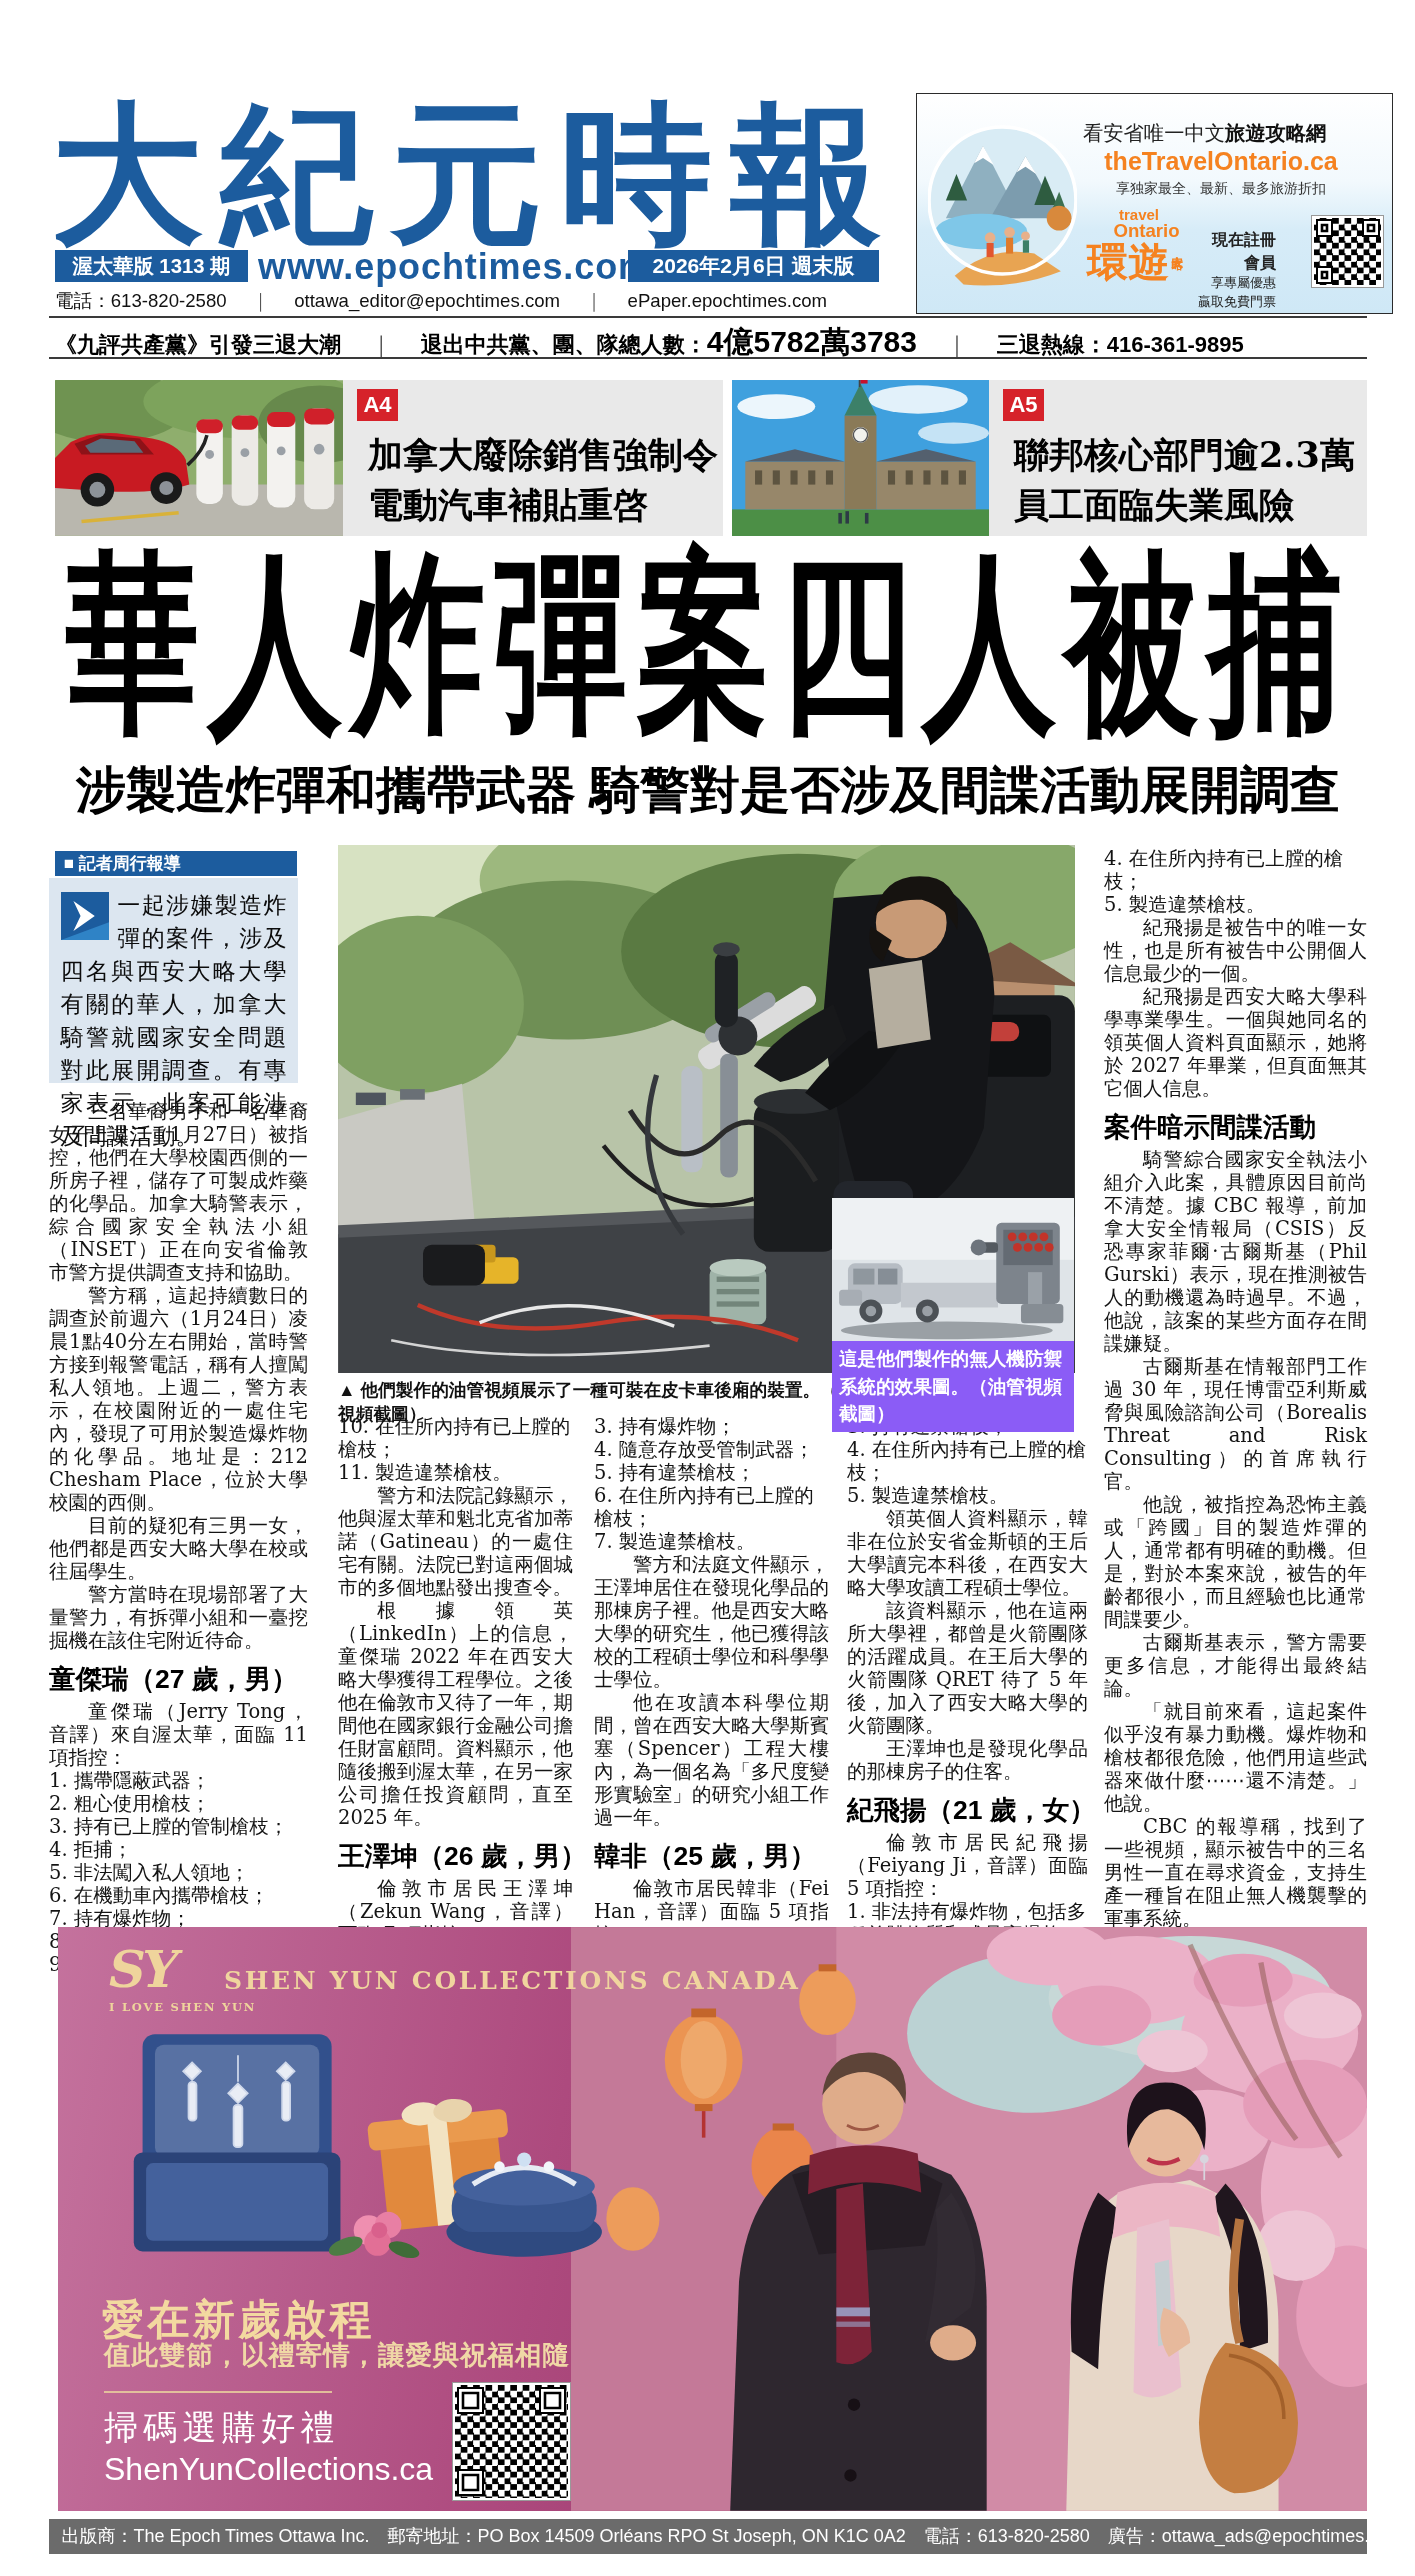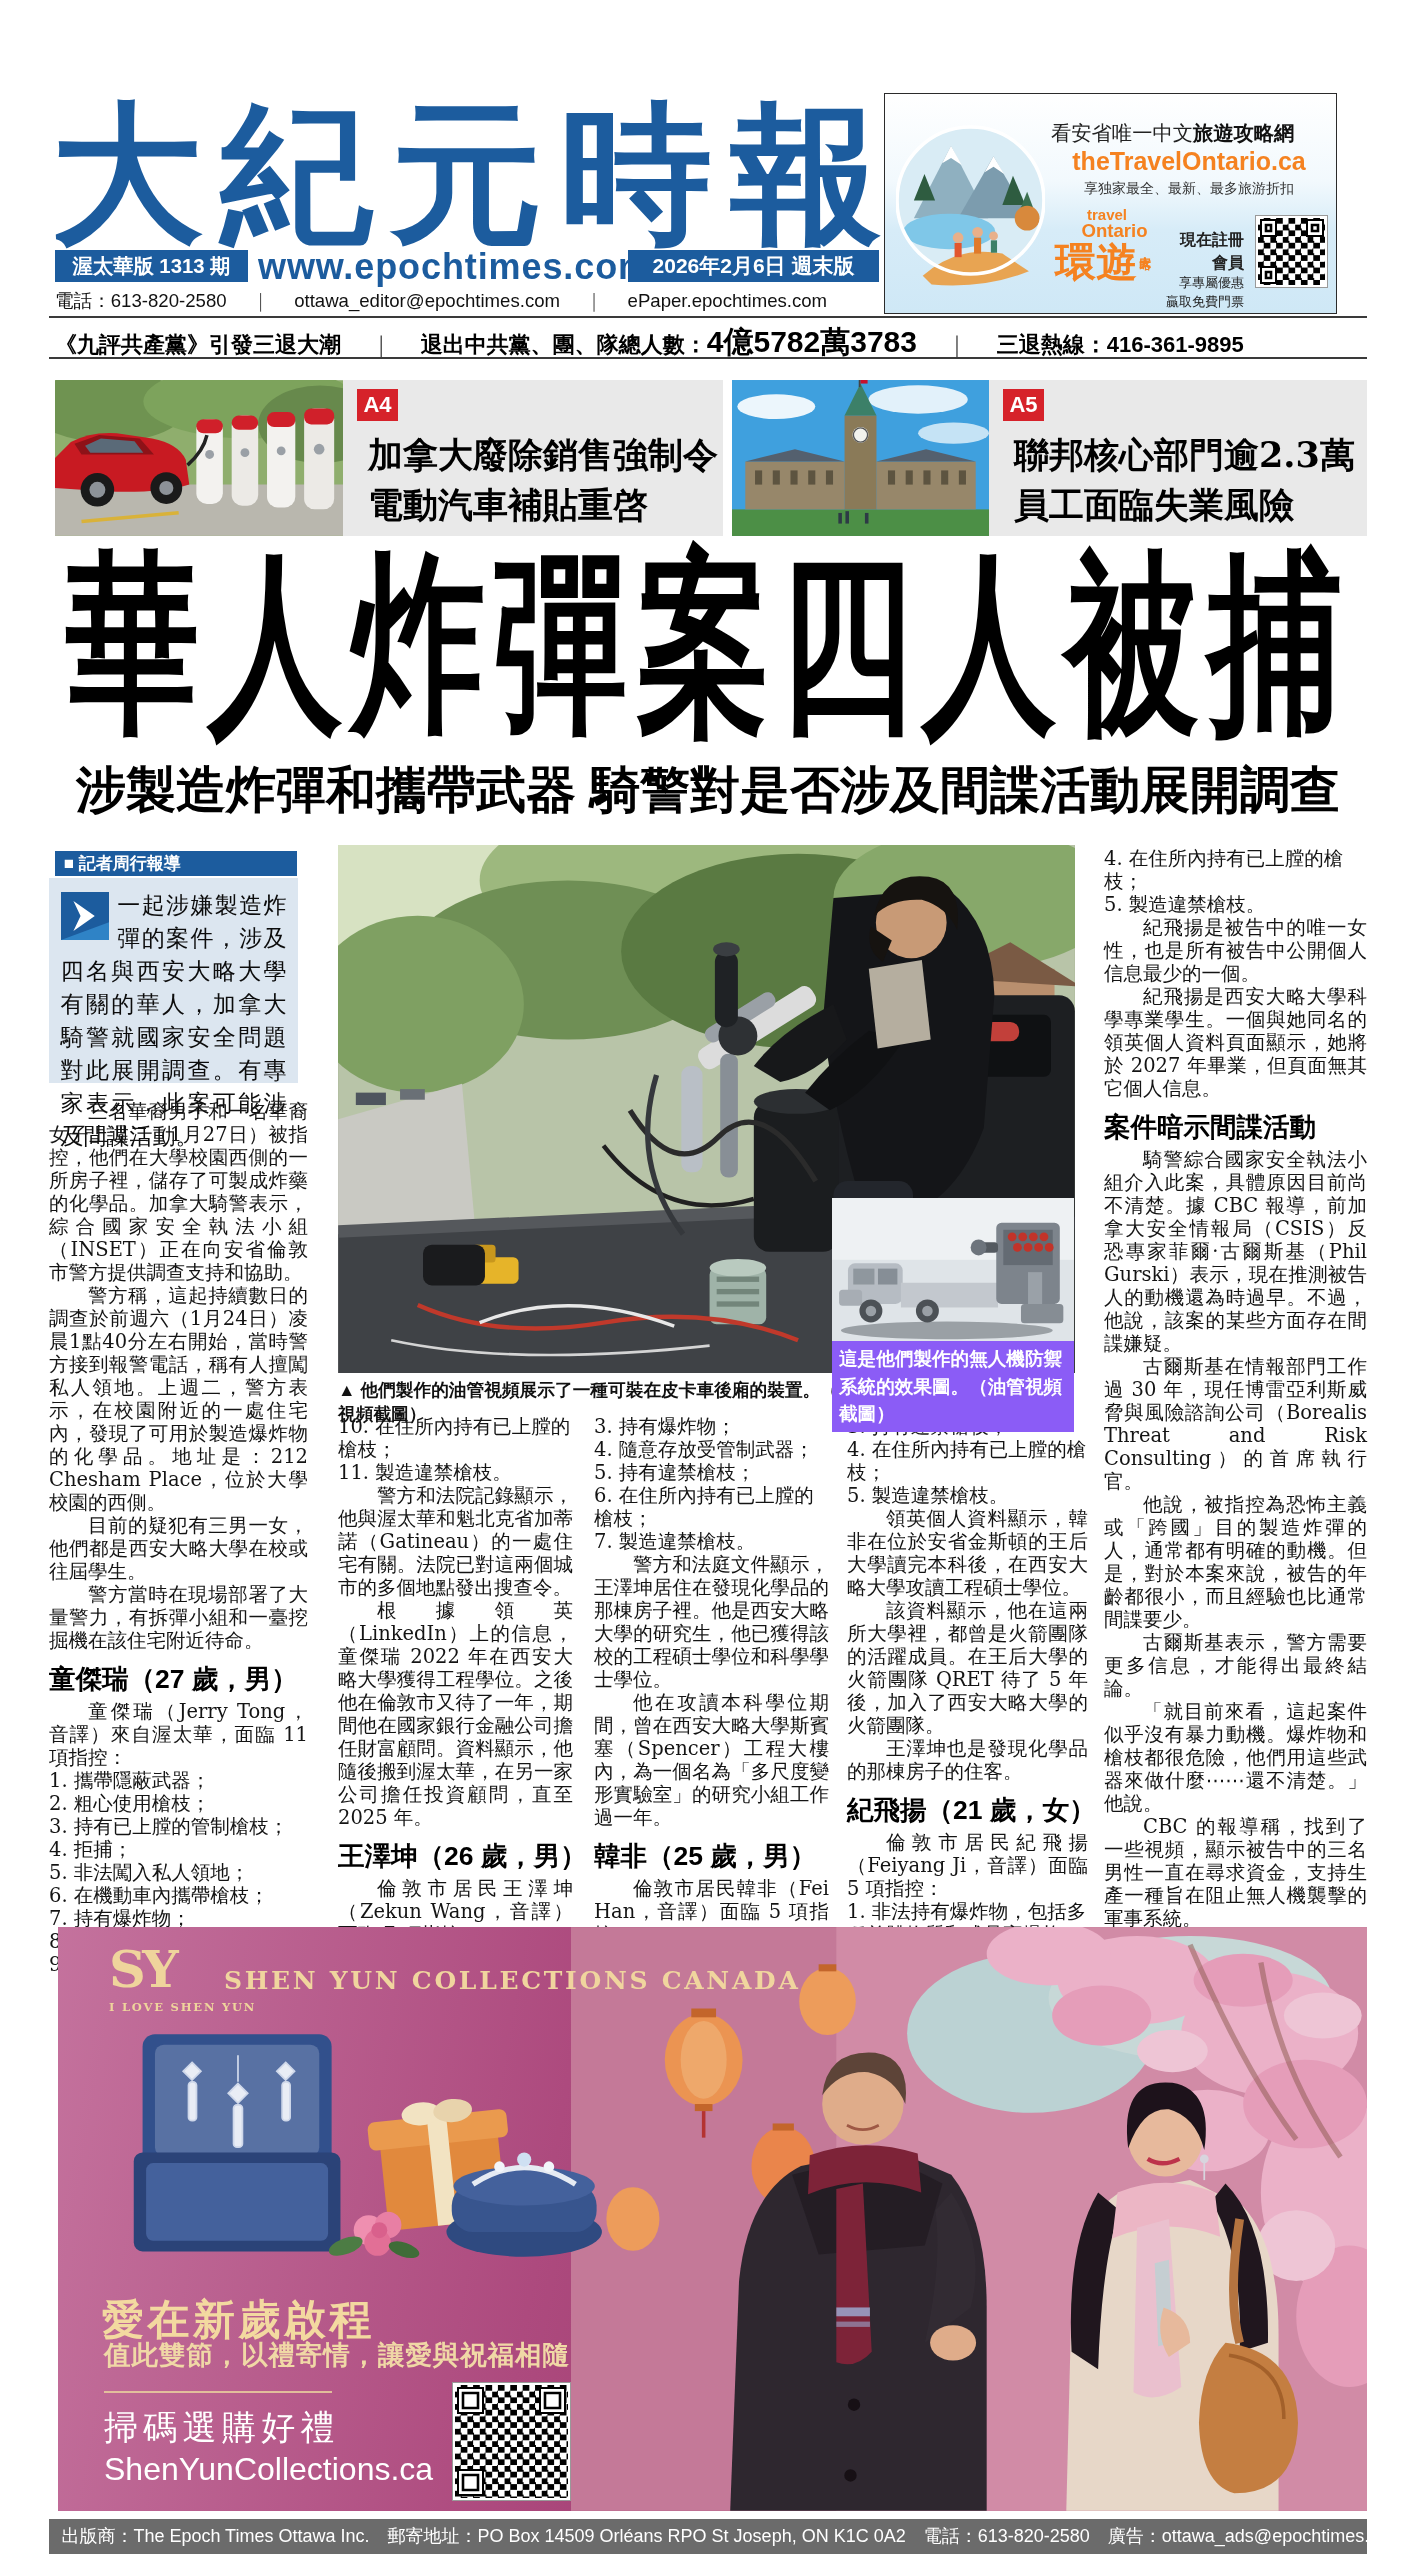--- a/index.html
+++ b/index.html
@@ -2,22 +2,22 @@
 <html style="font-size:14px"><head>
 <meta charset="utf-8">
 <style>
   html,body{margin:0;padding:0;background:#9a9a9a;}
   .page{position:relative;width:1415px;height:2576px;background:#ffffff;margin:0 auto;overflow:hidden;
         font-family:"Liberation Sans","DejaVu Sans",sans-serif;color:#111;}
   
   .logo{position:absolute;left:51px;top:85px;width:858px;height:177px;
         font-family:"DejaVu Serif","Liberation Serif",serif;font-weight:900;
         font-size:152px;line-height:177px;letter-spacing:17.7px;color:#1c5c9e;white-space:nowrap;}
-  .travel-ad{position:absolute;left:884px;top:93px;width:451px;height:219px;border:1.8px solid #2b2b2b;
-        background:linear-gradient(180deg,#ffffff 0%,#f2f9fd 40%,#d7ecf8 62%,#cfe8f6 100%);overflow:hidden;}
+  .travel-ad{position:absolute;left:916px;top:93px;width:451px;height:219px;border:1.8px solid #2b2b2b;
+        background:linear-gradient(180deg,#ffffff 0%,#f2f9fd 40%,#d7ecf8 62%,#cfe8f6 100%);overflow:hidden;padding-left:24px;}
   .ta-circle{position:absolute;left:10.6px;top:17.7px;width:149px;height:177px;}
   .ta-line1{position:absolute;left:166px;top:25px;width:276px;font-size:20.3px;color:#222;white-space:nowrap;}
   .ta-line1 b{font-weight:800;color:#111;}
   .ta-url{position:absolute;left:166px;top:53px;width:276px;text-align:center;font-size:25px;font-weight:800;color:#f58220;}
   .ta-line2{position:absolute;left:166px;top:86px;width:276px;text-align:center;font-size:14px;color:#333;}
   .ta-brand{position:absolute;left:170px;top:113px;width:115px;color:#f58220;line-height:1;}
   .ta-brand .tb1{font-size:15px;font-weight:700;margin-left:32px;}
   .ta-brand .tb2{font-size:18.6px;font-weight:800;margin-left:26.5px;}
   .ta-brand .tbrow{display:flex;align-items:flex-start;margin-top:1.8px;}
   .ta-brand .tb3{font-size:41px;font-weight:900;}
@@ -76,21 +76,21 @@
   .photo{position:absolute;left:338px;top:845px;width:737px;height:528px;overflow:hidden;background:#93a67e;}
   .photo-caption{position:absolute;left:338px;top:1378px;width:548px;font-size:17.7px;color:#111;font-weight:600;}
   .inset{position:absolute;left:832px;top:1198px;width:242px;z-index:5;}
   .inset-img{width:242px;height:143px;display:block;background:#d3d9dd;}
   .inset-cap{background:#8b5cf6;color:#fff;font-size:18.6px;line-height:27.4px;font-weight:800;padding:4.4px 7px;}
   
   .sy-ad{position:absolute;left:58px;top:1927px;width:1309px;height:584px;overflow:hidden;
         background:linear-gradient(100deg,#c4729d 0%,#ad4a7e 38%,#983667 66%,#8e2f5f 100%);}
   .sy-scene{position:absolute;right:0;top:0;width:796px;height:584px;}
   .sy-logo{position:absolute;left:51px;top:16px;color:#efd49c;font-family:"DejaVu Serif","Liberation Serif",serif;}
-  .sy-logo .sig{font-size:51px;font-weight:800;letter-spacing:-3.5px;line-height:53px;}
+  .sy-logo .sig{font-size:51px;font-style:italic;font-weight:800;letter-spacing:-3.5px;line-height:53px;}
   .sy-logo .sub{font-size:11.5px;letter-spacing:1.8px;font-weight:700;margin-top:3.5px;}
   .sy-title{position:absolute;left:166px;top:39px;color:#f0d59e;font-family:"DejaVu Serif","Liberation Serif",serif;
         font-size:25px;font-weight:800;letter-spacing:2.7px;white-space:nowrap;}
   .sy-jewels{position:absolute;left:49px;top:93px;width:504px;height:265px;}
   .sy-heading{position:absolute;left:44px;top:354px;font-size:42px;font-weight:900;color:#f3d9a0;letter-spacing:3.5px;margin-top:11px;}
   .sy-sub{position:absolute;left:46px;top:410px;font-size:26.5px;font-weight:700;color:#f0d8a6;letter-spacing:0.9px;white-space:nowrap;}
   .sy-div{position:absolute;left:46px;top:464px;width:228px;height:1.8px;background:#e9cf9d;opacity:.85;}
   .sy-cta1{position:absolute;left:46px;top:478px;font-size:34px;color:#ffffff;font-weight:500;letter-spacing:5.3px;}
   .sy-cta2{position:absolute;left:46px;top:524px;font-size:32px;color:#ffffff;font-weight:500;}
   .sy-qr{position:absolute;left:395px;top:456px;width:113px;height:113px;}

